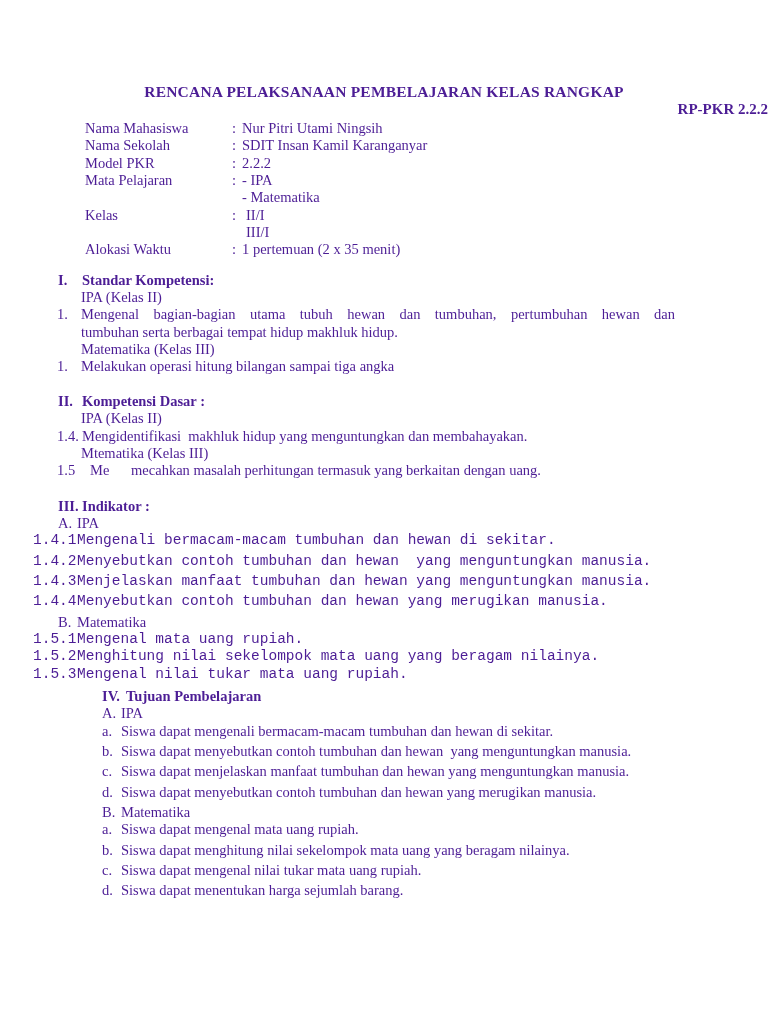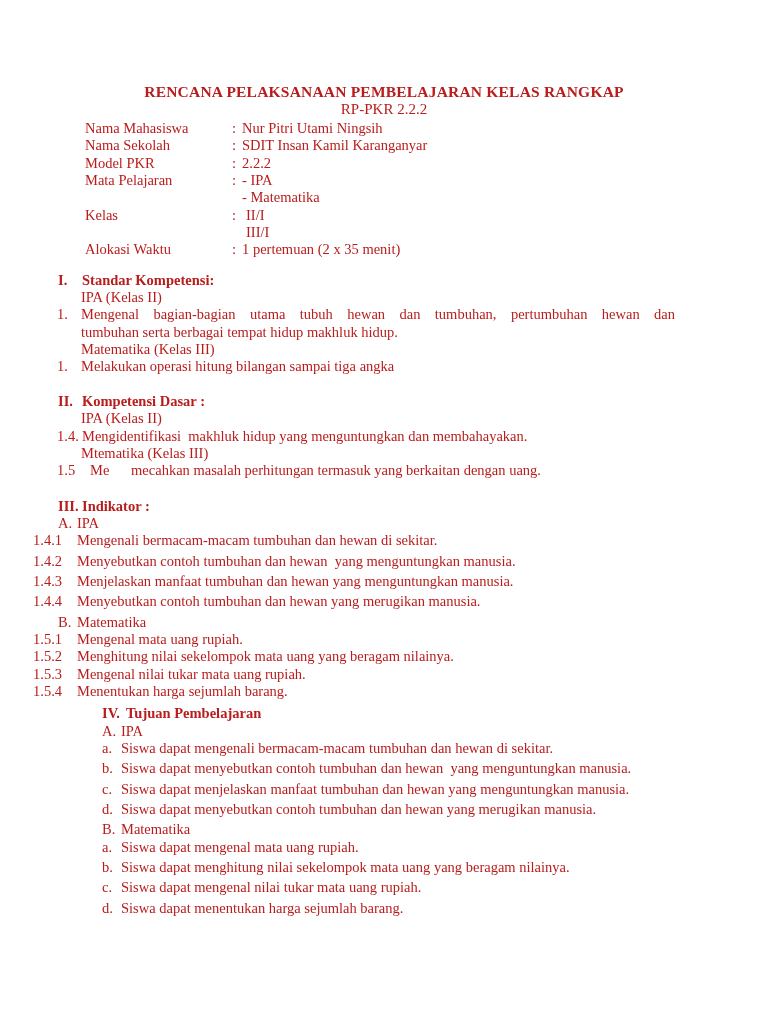--- a/index.html
+++ b/index.html
@@ -1,37 +1,37 @@
 <!DOCTYPE html>
 <html><head>
 <meta charset="utf-8">
 <style>
   html, body { margin: 0; padding: 0; background: #ffffff; }
   .page {
     position: relative;
     width: 768px;
     height: 1024px;
     background: #ffffff;
-    color: #b91c1c;
+    color: #4c1d95;
     font-family: "Liberation Serif", "DejaVu Serif", serif;
     font-size: 14.5px;
     line-height: 17.35px;
     overflow: hidden;
   }
   .title {
     padding-top: 83px;
     text-align: center;
     font-weight: bold;
     font-size: 15.5px;
     line-height: 17.5px;
     letter-spacing: 0.2px;
   }
   .subtitle {
-    text-align: center;
-    font-weight: normal;
+    text-align: right;
+    font-weight: bold;
     font-size: 15px;
     line-height: 17.5px;
   }
   .meta { margin: 2px 0 0 85px; }
   .meta-row { display: flex; }
   .meta-label { width: 147px; flex: none; }
   .meta-colon { width: 10px; flex: none; }
   .meta-value.sm-indent { padding-left: 4px; text-align: center; }
 
   .section-1 { margin-top: 13px; }
@@ -44,21 +44,21 @@
 
   .row-plain { margin-left: 81px; }
 
   
   .li { display: flex; margin-left: 57px; }
   .li .num { width: 24px; flex: none; }
   .li.n14 .num { width: 25px; }
   .li.n15 .num { width: 33px; }
 
   
-  .li3 { display: flex; margin-left: 33px; }
+  .li3 { display: flex; margin-left: 33px; font-family: Liberation Mono, monospace; }
   .li3 .num { width: 44px; flex: none; }
 
   
   .liL { display: flex; margin-left: 58px; }
   .liL .num { width: 19px; flex: none; }
 
   .spaced { margin-bottom: 3px; }
   .pre { white-space: pre-wrap; }
   .itext { width: 594px; }
   .fill { text-align: justify; text-align-last: justify; }
@@ -185,24 +185,20 @@
       <span class="pre">Mengenal mata uang rupiah.</span>
     </div>
     <div class="li3">
       <span class="num">1.5.2</span>
       <span class="pre">Menghitung nilai sekelompok mata uang yang beragam nilainya.</span>
     </div>
     <div class="li3">
       <span class="num">1.5.3</span>
       <span class="pre">Mengenal nilai tukar mata uang rupiah.</span>
     </div>
-    <div class="li3">
-      <span class="num">1.5.4</span>
-      <span class="pre">Menentukan harga sejumlah barang.</span>
-    </div>
   </div>
 
   <div class="section-4">
     <div class="sec-head">
       <span class="sec-num">IV.</span>
       <span>Tujuan Pembelajaran</span>
     </div>
     <div class="liL">
       <span class="num">A.</span>
       <span>IPA</span>

